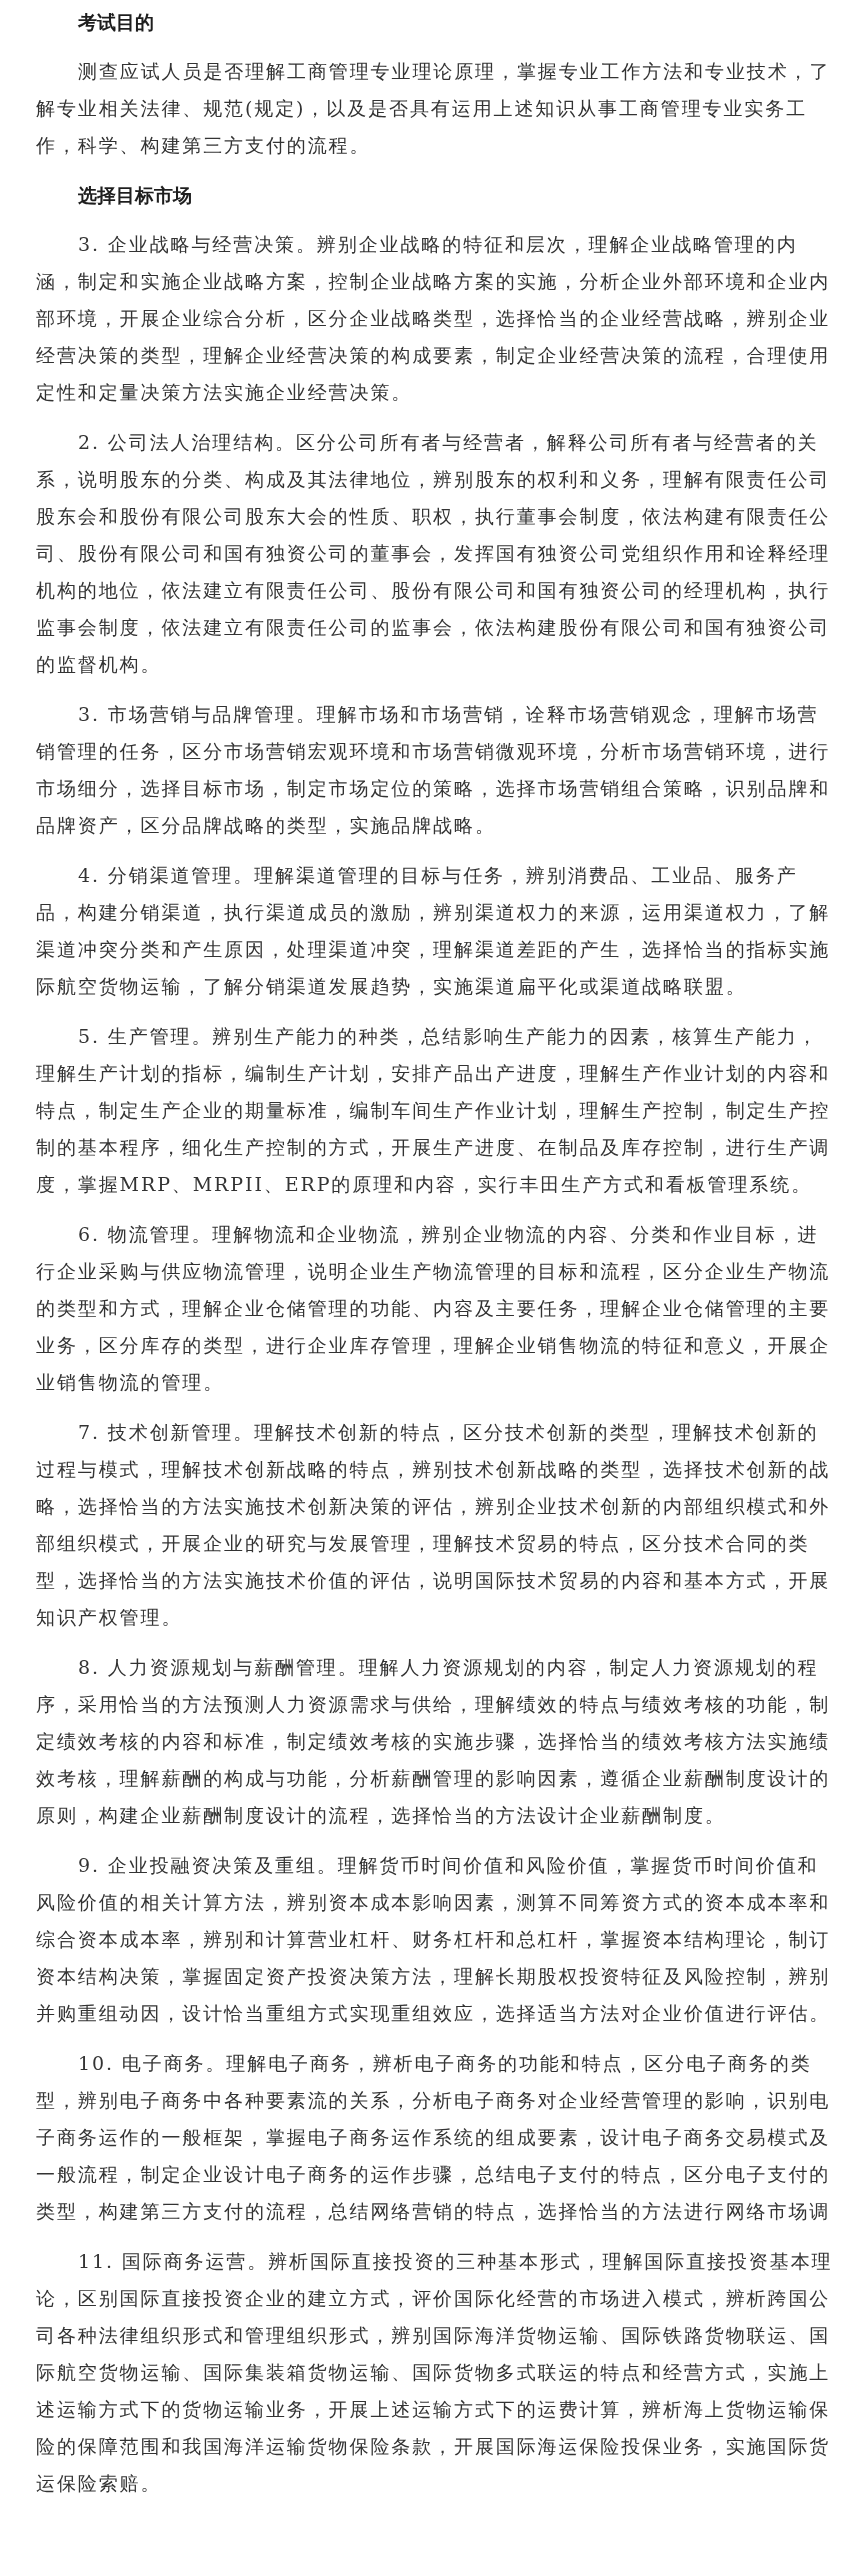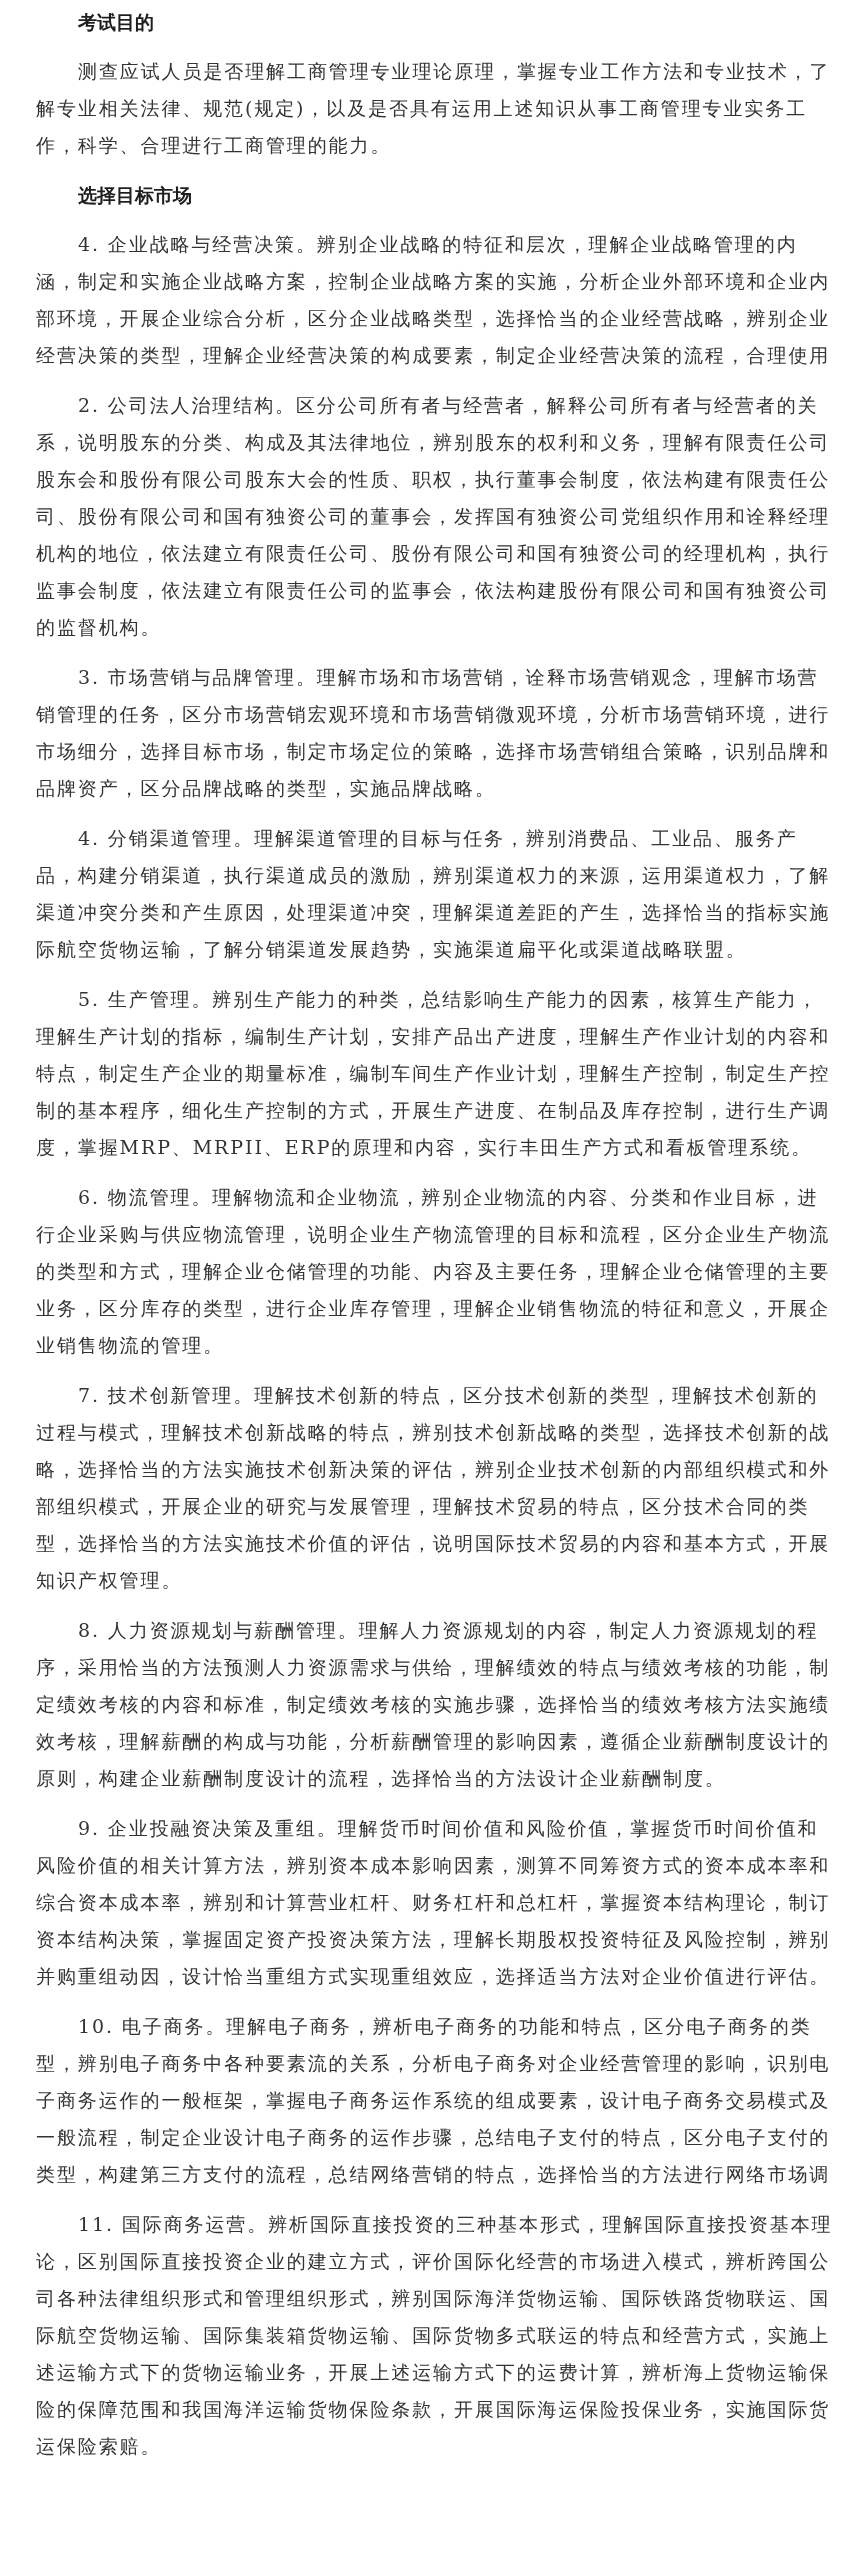--- a/index.html
+++ b/index.html
@@ -35,32 +35,33 @@
 </head>
 <body>
 
 <div class="page">
 
   <section>
     <h2 class="heading">考试目的</h2>
     <div class="para">
       <span class="line first">测查应试人员是否理解工商管理专业理论原理，掌握专业工作方法和专业技术，了</span>
       <span class="line">解专业相关法律、规范(规定)，以及是否具有运用上述知识从事工商管理专业实务工</span>
-      <span class="line">作，科学、合理进行工商管理的能力。</span>
+      <span class="line">作，科学、构建第三方支付的流程。</span>
     </div>
   </section>
 
   <section>
     <h2 class="heading">选择目标市场</h2>
     <div id="items">
         <div class="para">
-          <span class="line first">4. 企业战略与经营决策。辨别企业战略的特征和层次，理解企业战略管理的内</span>
+          <span class="line first">3. 企业战略与经营决策。辨别企业战略的特征和层次，理解企业战略管理的内</span>
           <span class="line">涵，制定和实施企业战略方案，控制企业战略方案的实施，分析企业外部环境和企业内</span>
           <span class="line">部环境，开展企业综合分析，区分企业战略类型，选择恰当的企业经营战略，辨别企业</span>
           <span class="line">经营决策的类型，理解企业经营决策的构成要素，制定企业经营决策的流程，合理使用</span>
+          <span class="line">定性和定量决策方法实施企业经营决策。</span>
         </div>
         <div class="para">
           <span class="line first">2. 公司法人治理结构。区分公司所有者与经营者，解释公司所有者与经营者的关</span>
           <span class="line">系，说明股东的分类、构成及其法律地位，辨别股东的权利和义务，理解有限责任公司</span>
           <span class="line">股东会和股份有限公司股东大会的性质、职权，执行董事会制度，依法构建有限责任公</span>
           <span class="line">司、股份有限公司和国有独资公司的董事会，发挥国有独资公司党组织作用和诠释经理</span>
           <span class="line">机构的地位，依法建立有限责任公司、股份有限公司和国有独资公司的经理机构，执行</span>
           <span class="line">监事会制度，依法建立有限责任公司的监事会，依法构建股份有限公司和国有独资公司</span>
           <span class="line">的监督机构。</span>
         </div>

